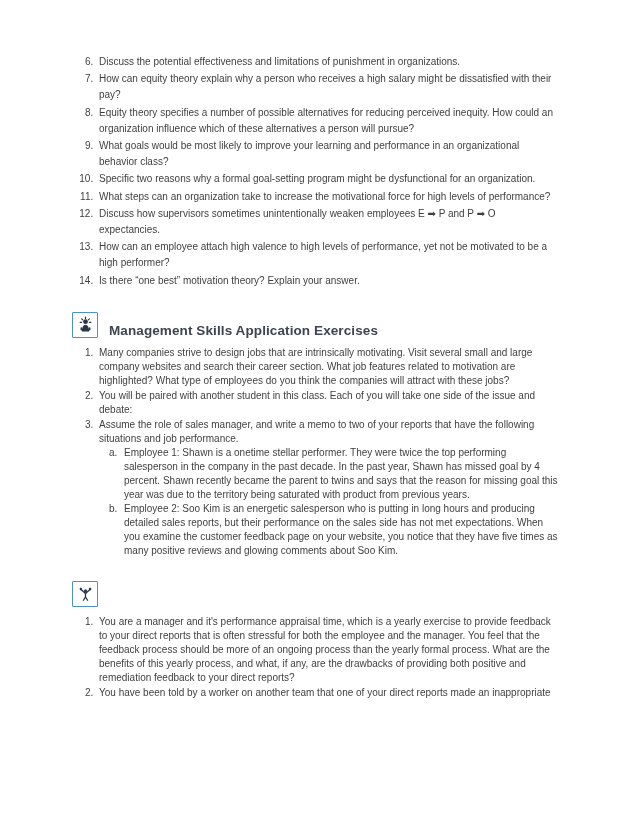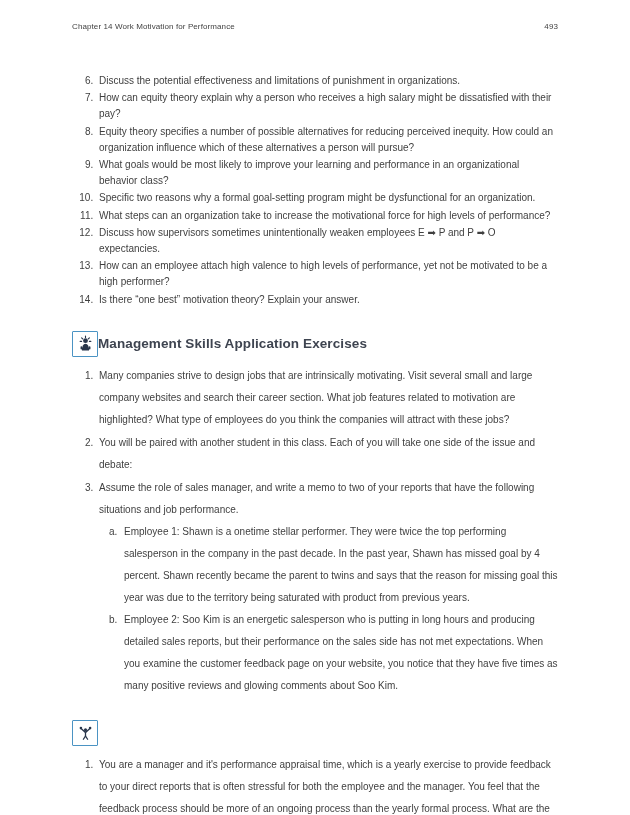--- a/index.html
+++ b/index.html
@@ -16,33 +16,33 @@
   }
   .running-head {
     display: flex;
     justify-content: space-between;
     align-items: baseline;
     font-size: 8px;
     color: #3f3f3f;
     letter-spacing: 0.1px;
   }
   .qlist {
-    margin-top: 42px;
+    margin-top: 32px;
     font-size: 10px;
     line-height: 16.2px;
     color: #3f3f3f;
     padding-left: 24px;
     list-style-type: decimal;
   }
   .qlist > li { padding-left: 3px; margin-bottom: 1px; }
   .section { margin-top: 23px; }
   .section-header {
     display: flex;
-    align-items: center;
-    gap: 0;
+    align-items: flex-end;
+    gap: 11px;
     margin-bottom: 8px;
   }
   .icon-box {
     width: 26px; height: 26px;
     border: 1.5px solid #4b93c3;
     border-radius: 1px;
     display: flex;
     align-items: center;
     justify-content: center;
     background: #ffffff;
@@ -50,42 +50,38 @@
   }
   .icon-box svg { display: block; }
   .section-title {
     font-size: 13.5px;
     font-weight: 600;
     color: #3e4450;
     letter-spacing: 0.1px;
   }
   .exlist {
     font-size: 10px;
-    line-height: 22px;
+    line-height: 14px;
     color: #3f3f3f;
     padding-left: 24px;
     list-style-type: decimal;
   }
   .exlist > li { padding-left: 3px; margin-bottom: 1px; }
   .sublist {
     list-style-type: lower-alpha;
     padding-left: 21px;
     margin: 0;
   }
   .sublist > li { padding-left: 4px; }
 </style>
 </head>
 <body>
 
 <div class="page">
 
-  <div class="running-head">
-    <span>Chapter 14 Work Motivation for Performance</span>
-    <span>493</span>
-  </div>
 
   <ol class="qlist" start="6">
     <li>Discuss the potential effectiveness and limitations of punishment in organizations.</li>
     <li>How can equity theory explain why a person who receives a high salary might be dissatisfied with their pay?</li>
     <li>Equity theory specifies a number of possible alternatives for reducing perceived inequity. How could an organization influence which of these alternatives a person will pursue?</li>
     <li>What goals would be most likely to improve your learning and performance in an organizational behavior class?</li>
     <li>Specific two reasons why a formal goal-setting program might be dysfunctional for an organization.</li>
     <li>What steps can an organization take to increase the motivational force for high levels of performance?</li>
     <li>Discuss how supervisors sometimes unintentionally weaken employees E ➡ P and P ➡ O expectancies.</li>
     <li>How can an employee attach high valence to high levels of performance, yet not be motivated to be a high performer?</li>

